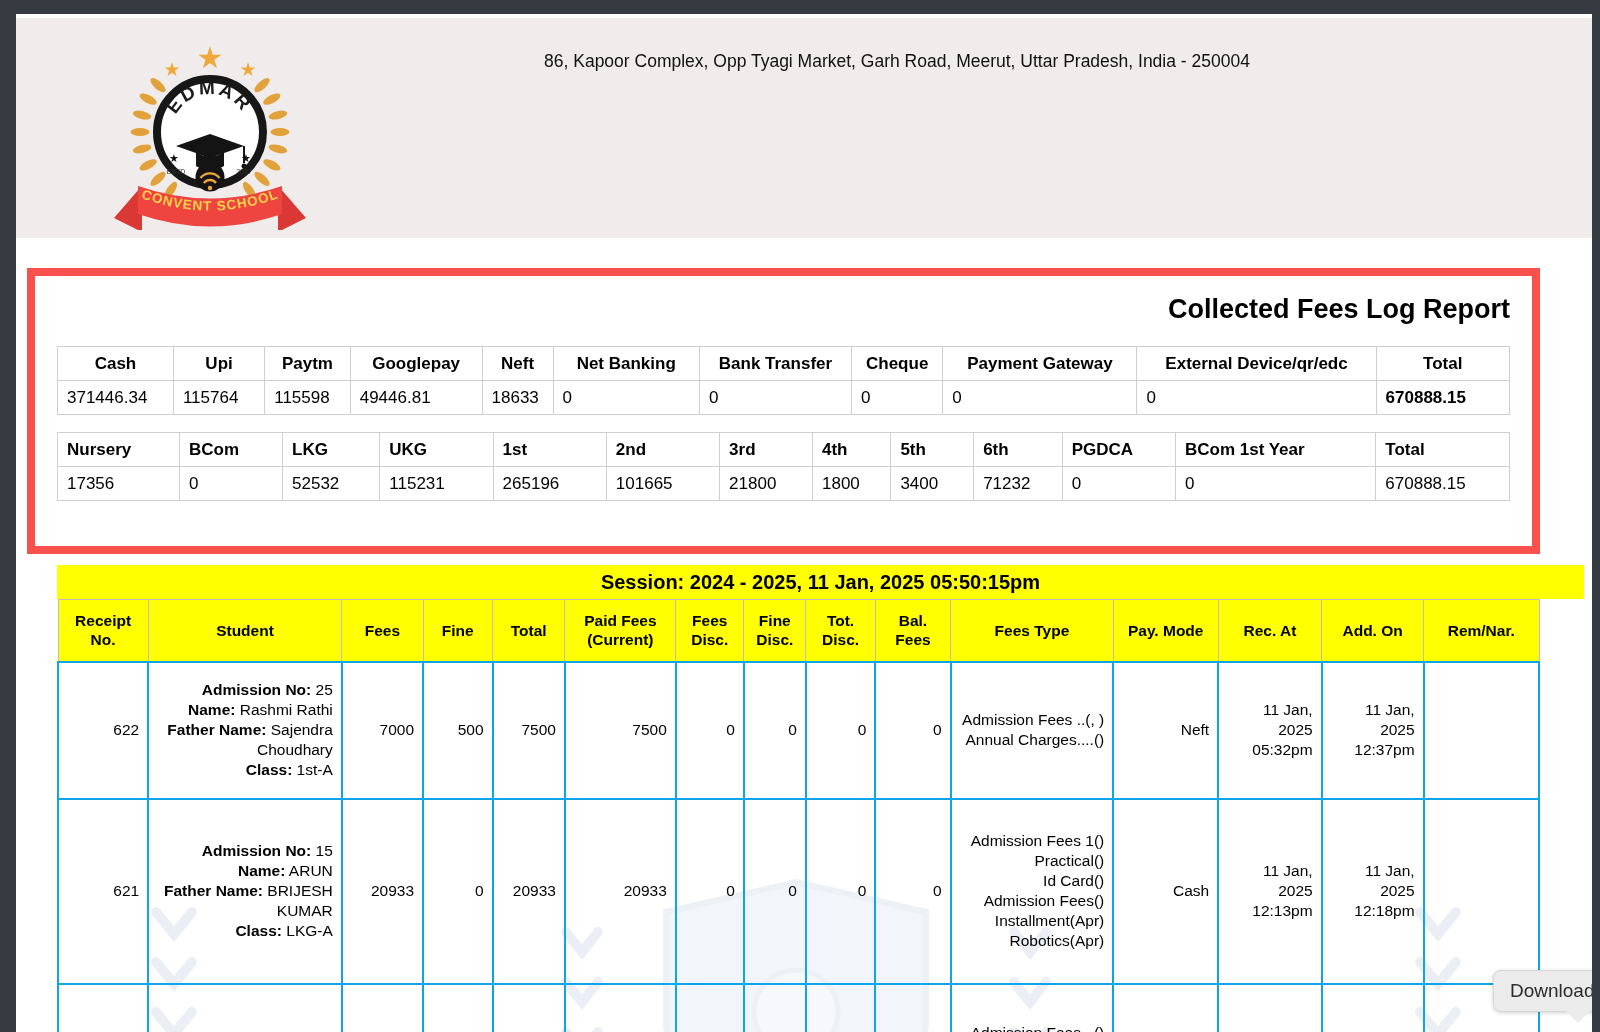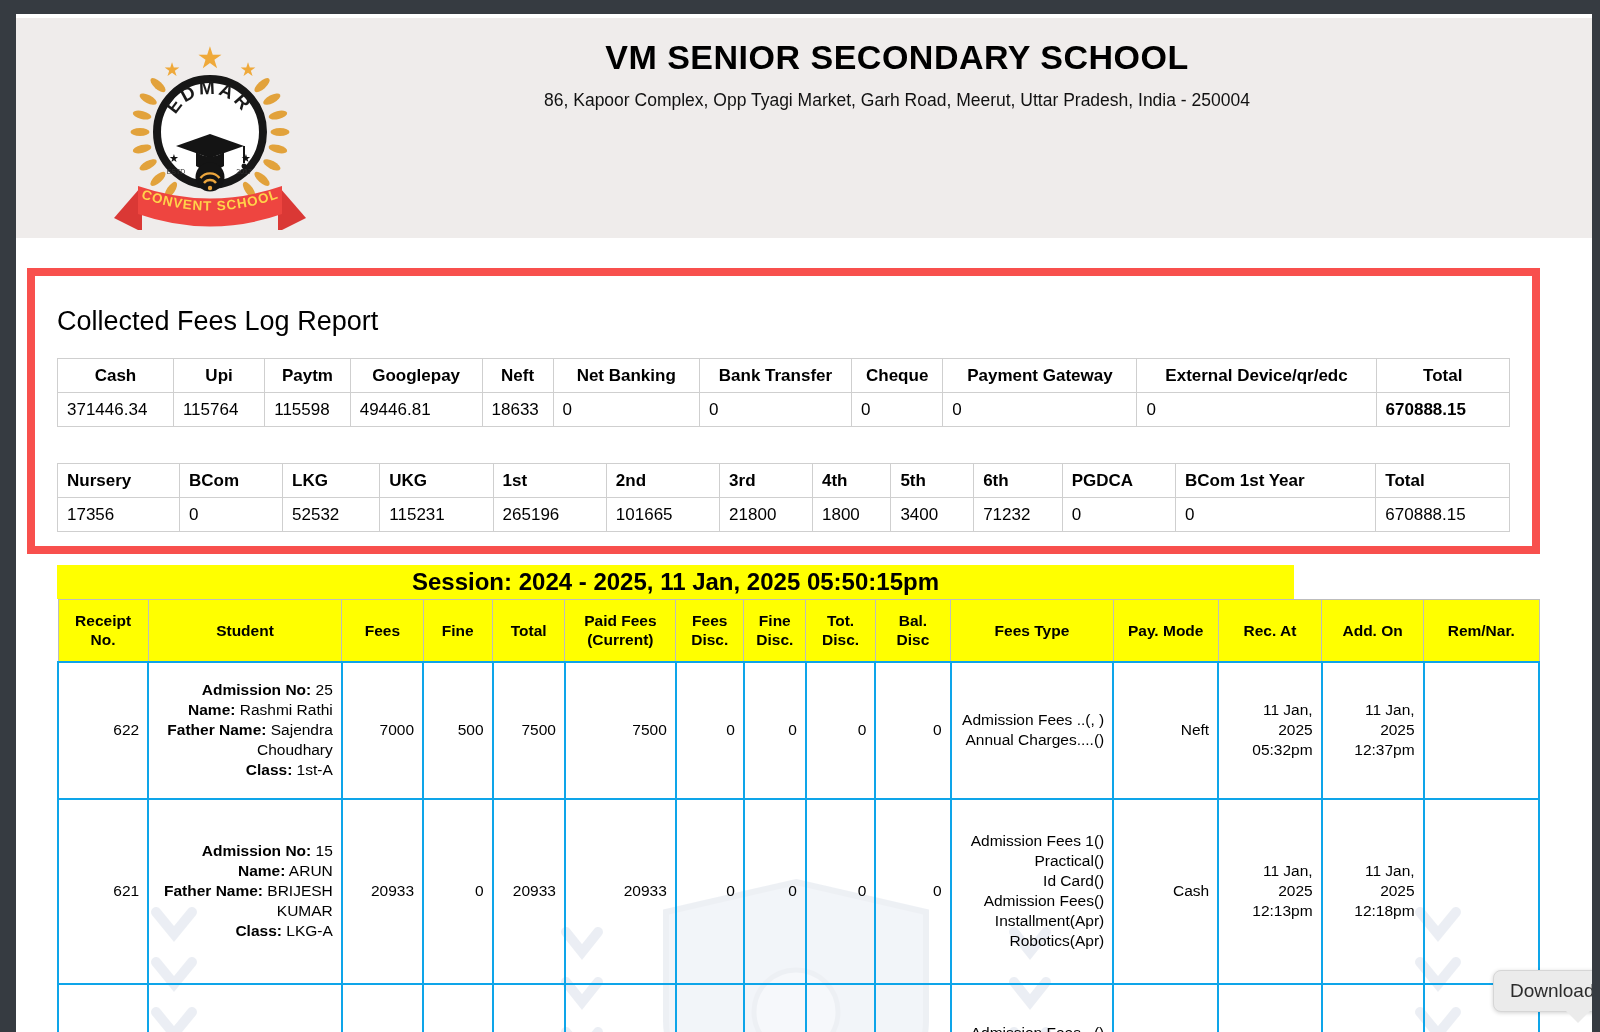--- a/index.html
+++ b/index.html
@@ -15,36 +15,36 @@
   .school-name { font-size:34px; font-weight:bold; text-align:center; color:#000; letter-spacing:.5px; }
   .school-address { font-size:17.5px; text-align:center; color:#111; margin-top:13px; }
   .info-row { display:flex; justify-content:space-between; margin-top:15px; font-size:17.5px; color:#111; }
   .info-row .pair b { font-weight:bold; }
   .info-row .pair span { margin-left:5px; }
   .info-row.second { margin-top:14px; }
 
   
   .red-box { position:absolute; left:11px; top:254px; width:1513px; height:286px;
              border:8px solid #f8504d; background:#fff; padding:0 22px; }
-  .report-title { font-size:27px; font-weight:normal; text-align:left; margin-top:30px; color:#000; }
+  .report-title { font-size:27px; font-weight:bold; text-align:right; margin-top:18px; color:#000; }
   table.summary { width:100%; border-collapse:collapse; table-layout:fixed; font-size:17px; }
   table.summary th, table.summary td { border:1px solid #cfcfcf; height:34px; padding:4px 9px;
                                        overflow:hidden; white-space:nowrap; color:#000; }
   table.summary th { font-weight:bold; }
   .pay-table { margin-top:21px; }
   .pay-table th { text-align:center; }
   .pay-table td { text-align:left;margin-top:40px; }
   .pay-table td.total-val { font-weight:bold; }
-  .class-table { margin-top:36px;border-radius:13px; }
+  .class-table { margin-top:17px;border-radius:13px; }
   .class-table th { text-align:left; }
   .class-table td { text-align:left; }
 
   
-  .session-bar { position:absolute; left:41px; top:551px; width:1237px; height:34px;
-                 background:#ffff00; font-size:24px; font-weight:bold; text-align:center;
+  .session-bar { position:absolute; left:41px; top:551px; width:1527px; height:34px;
+                 background:#ffff00; font-size:20px; font-weight:bold; text-align:center;
                  line-height:34px; color:#000; z-index:2; }
   .log-wrap { position:absolute; left:41px; top:585px; width:1483px; z-index:2; }
   table.log { width:100%; border-collapse:collapse; table-layout:fixed; font-size:15.5px; color:#000; }
   table.log th { background:#ffff00; border:1px solid #bdbdbd; font-weight:bold; text-align:center;
                  vertical-align:middle; height:62px; padding:4px 6px; line-height:1.25; }
   table.log td { border:2px solid #0ea5e9; background:transparent; vertical-align:middle;
                  text-align:right; padding:6px 8px; line-height:1.3;margin-top:27px; }
   table.log td .stu-line b { font-weight:bold; }
   table.log td .ft-line { margin:0; }
 
@@ -121,21 +121,20 @@
           <path d="M 170,158 L 196,188 L 168,202 L 168,182 Z" fill="#da3835"></path>
           <path d="M 28,156 Q 100,181 172,156 L 172,184 Q 100,209 28,184 Z" fill="#ee4540"></path>
           <path id="ribbonArc" d="M 34,169 Q 100,192 166,169" fill="none"></path>
           <text font-size="13.5" font-weight="bold" fill="#ffd24a" letter-spacing="1">
             <textPath href="#ribbonArc" startOffset="50%" text-anchor="middle">CONVENT SCHOOL</textPath>
           </text>
         </g>
       </svg>
 
       <div class="header-text">
-        <div class="school-name">VM SENIOR SECONDARY SCHOOL</div>
         <div class="school-address">86, Kapoor Complex, Opp Tyagi Market, Garh Road, Meerut, Uttar Pradesh, India - 250004</div>
       </div>
     </div>
 
     <div class="red-box">
       <div class="report-title">Collected Fees Log Report</div>
       <table class="summary pay-table" id="payment-table">
           <colgroup>
             <col style="width: 8%;">
             <col style="width: 6.3%;">
@@ -269,21 +268,21 @@
             <tr>
               <th>Receipt No.</th>
               <th>Student</th>
               <th>Fees</th>
               <th>Fine</th>
               <th>Total</th>
               <th>Paid Fees (Current)</th>
               <th>Fees Disc.</th>
               <th>Fine Disc.</th>
               <th>Tot. Disc.</th>
-              <th>Bal. Disc</th>
+              <th>Bal. Fees</th>
               <th>Fees Type</th>
               <th>Pay. Mode</th>
               <th>Rec. At</th>
               <th>Add. On</th>
               <th>Rem/Nar.</th>
             </tr>
           </thead>
           <tbody>
             <tr style="height: 137px;">
               <td>622</td>

